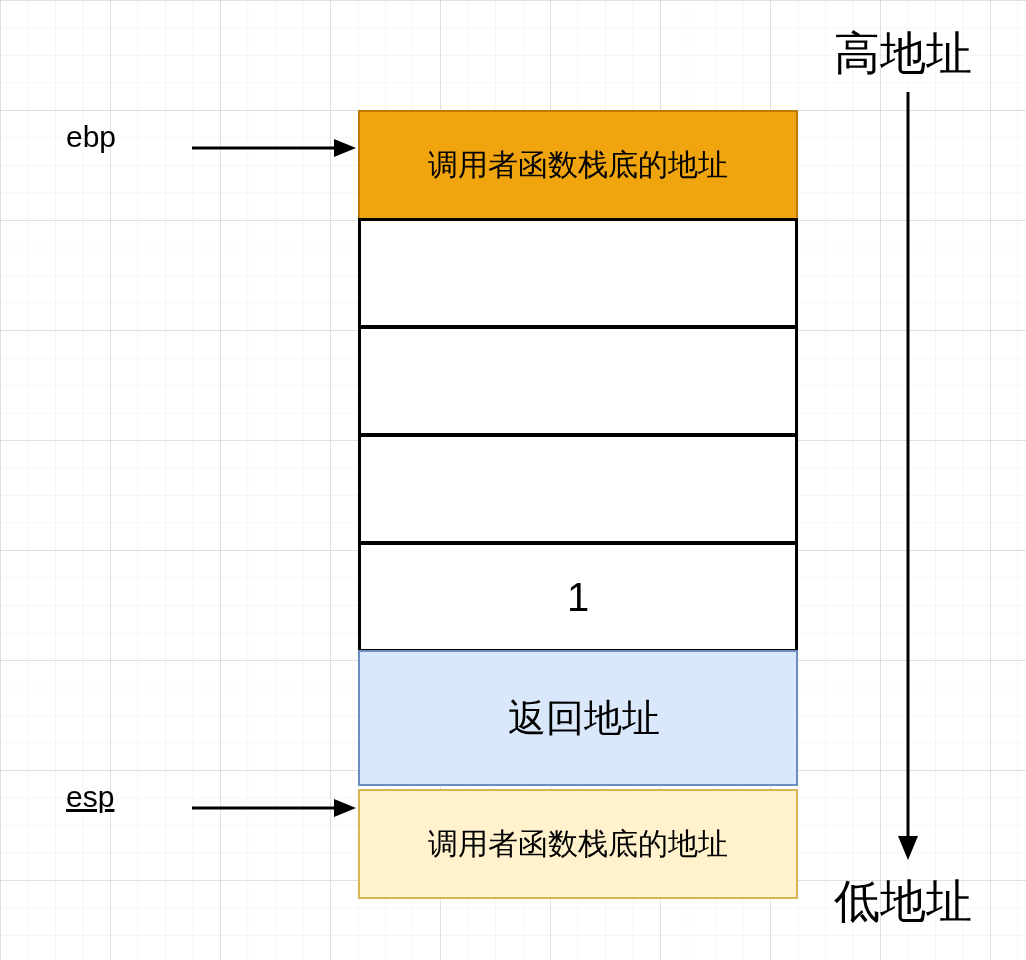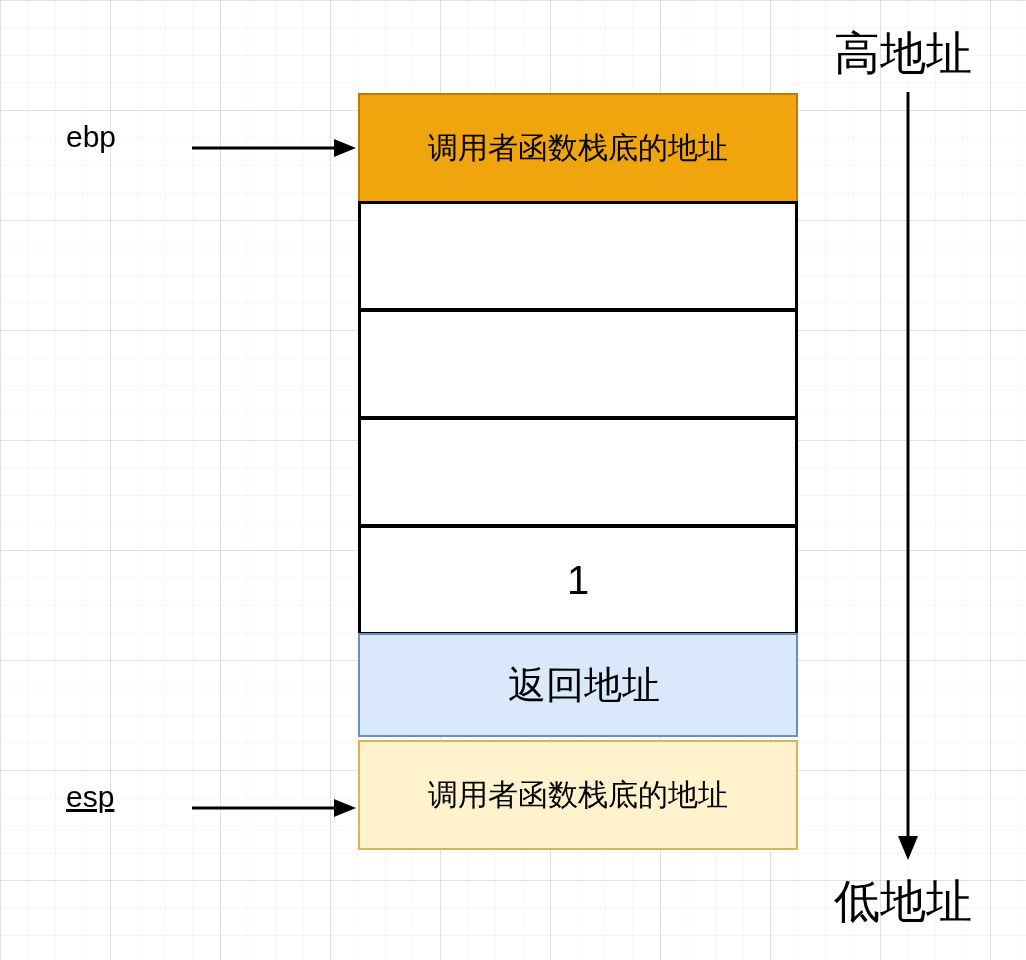--- a/index.html
+++ b/index.html
@@ -15,21 +15,21 @@
     background-color: #ffffff;
     background-image:
       linear-gradient(to right,  rgba(0,0,0,0.085) 1px, transparent 1px),
       linear-gradient(to bottom, rgba(0,0,0,0.085) 1px, transparent 1px),
       linear-gradient(to right,  rgba(0,0,0,0.035) 1px, transparent 1px),
       linear-gradient(to bottom, rgba(0,0,0,0.035) 1px, transparent 1px);
     background-size: 110px 110px, 110px 110px, 27.5px 27.5px, 27.5px 27.5px;
   }
   .stack {
     position: absolute;
-    left: 358px; top: 93px;
+    left: 358px; top: 110px;
     width: 440px;
     display: flex;
     flex-direction: column;
     border-radius: 9px;
   }
   .row {
     box-sizing: border-box;
     width: 440px;
     display: flex;
     align-items: center;
@@ -43,21 +43,21 @@
     font-size: 30px;
   }
   .row.white {
     height: 110px;
     margin-top: -2px;
     background: #ffffff;
     border: 3px solid var(--box-stroke, #000000);
     font-size: 40px;
   }
   .row.blue {
-    height: 104px;
+    height: 136px;
     margin-top: -2px;
     background: var(--blue-fill, #DAE8FC);
     border: 2px solid var(--blue-stroke, #6C8EBF);
     font-size: 38px;
     padding-left: 12px;
   }
   .row.yellow {
     height: 110px;
     margin-top: 3px;
     background: var(--yellow-fill, #FFF2CC);

